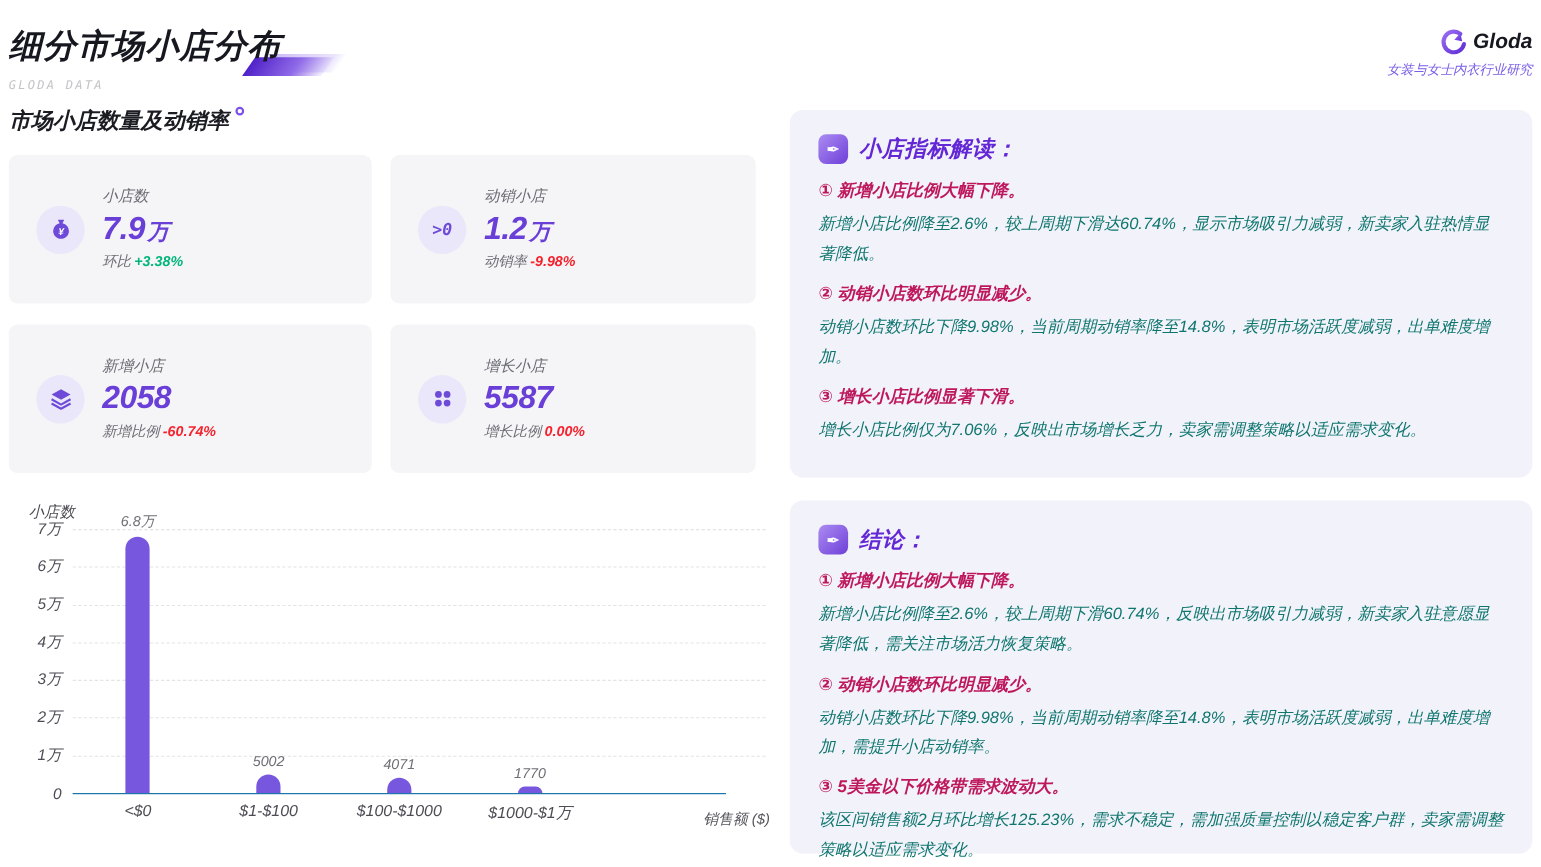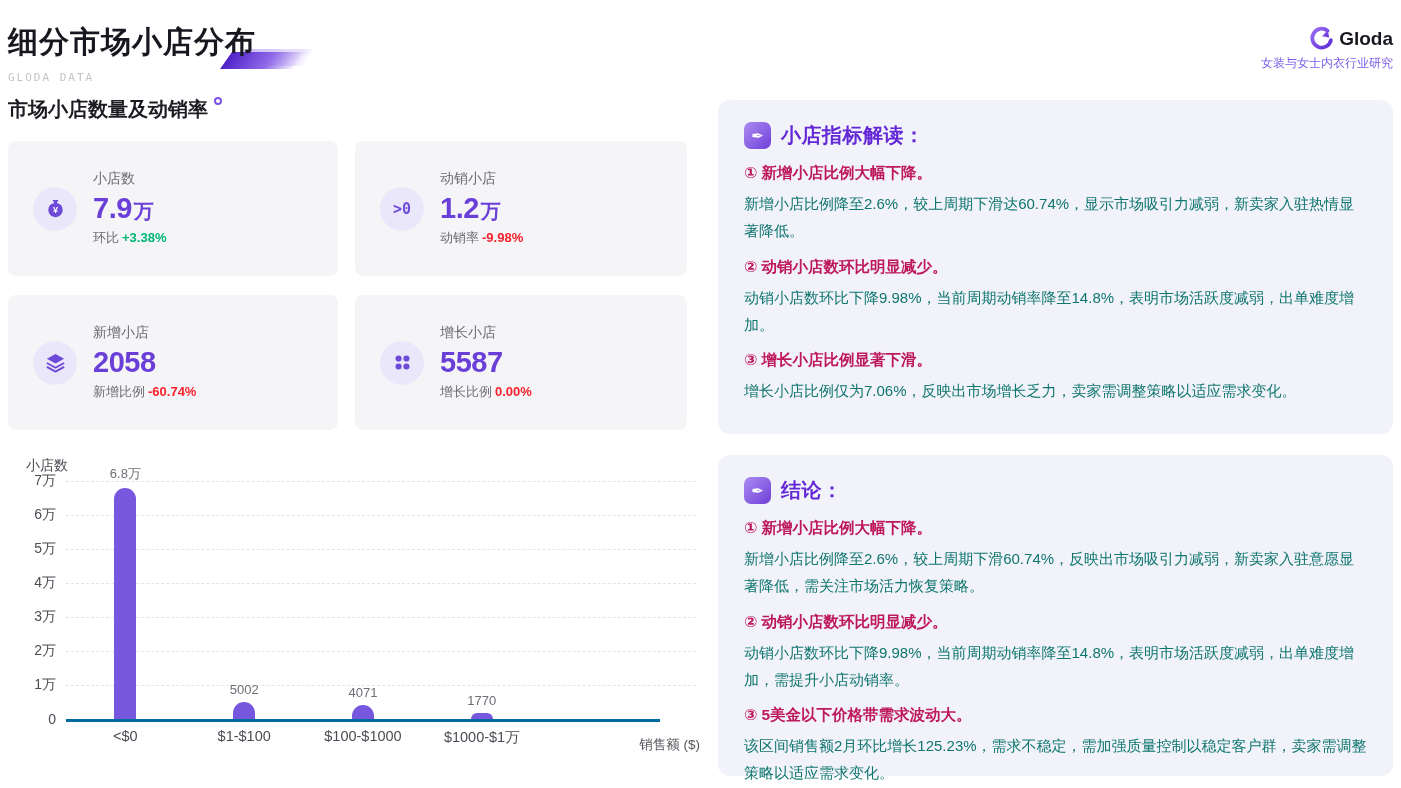--- a/index.html
+++ b/index.html
@@ -1,18 +1,18 @@
 <!DOCTYPE html>
 <html style="--positive: #00b578; --negative: #f5222d; --bar-color: #7857df; --panel-bg: #f2f2fa; --card-bg: #f5f5f7;"><head>
 <meta charset="utf-8">
 <style>
   * { margin:0; padding:0; box-sizing:border-box; }
   html,body { width:1401px; height:788px; overflow:hidden; background:#ffffff;
     font-family:"Liberation Sans","DejaVu Sans",sans-serif; }
-  .page { position:relative; width:1401px; height:788px; }
+  .page { position:relative; width:1401px; height:788px;font-style:italic; }
 
   
   .page-header { position:absolute; left:8px; top:22px; right:8px; }
   .title-row { position:relative; display:inline-block; }
   .page-title { font-size:30px; font-weight:900; color:#17171f; letter-spacing:1px; position:relative; z-index:2; }
   .title-arrow { position:absolute; left:218px; bottom:-6px; width:78px; height:17px; z-index:1; }
   .title-arrow::before { content:""; position:absolute; left:14px; top:-3px; width:70px; height:17px;
     transform:skewX(-35deg); background:linear-gradient(90deg,#b9a3f2,#e4dcfb 85%,rgba(255,255,255,0)); opacity:.75; }
   .title-arrow::after { content:""; position:absolute; left:0; top:0; width:72px; height:17px;
     transform:skewX(-35deg); background:linear-gradient(90deg,#4f22c8,#8f6ae8 60%,rgba(197,176,245,.15)); }
@@ -43,21 +43,21 @@
   .stat-metric { font-size:13px; color:#6b6b74; }
   .stat-metric .m-value { font-weight:800; margin-left:3px; }
   .dir-up .m-value { color:var(--positive,#00b578);text-align:center; }
   .dir-down .m-value, .dir-flat .m-value { color:var(--negative,#f5222d); }
   .gt0 { font-weight:800; color:#6d4bd8; font-size:15px; font-family:"DejaVu Sans Mono",monospace; }
 
   
   .chart-section { margin-top:27px; }
   .chart { position:relative; margin-top:10px; height:305px; width:692px; }
   .y-axis-label { position:absolute; left:18px; top:0; font-size:14px; color:#4c4c54; }
-  .plot { position:absolute; left:58px; right:40px; top:24px; bottom:40px; border-bottom:3px solid #0369a1; }
+  .plot { position:absolute; left:58px; right:40px; top:24px; bottom:40px; border-bottom:1px solid #0369a1; }
   .gridline { position:absolute; left:0; right:-36px; border-top:1px dashed #e4e4e8; }
   .ytick { position:absolute; right:calc(100% + 10px); transform:translateY(-50%); font-size:14px; color:#4c4c54; white-space:nowrap; }
   .bar-col { position:absolute; top:0; bottom:0; }
   .bar { position:absolute; bottom:0; left:50%; transform:translateX(-50%); width:22px;
     background:var(--bar-color,#7857df); border-radius:12px 12px 0 0; }
   .bar-value { position:absolute; left:50%; transform:translateX(-50%); font-size:13px; color:#6e6e76; white-space:nowrap; }
   .x-label { position:absolute; top:calc(100% + 9px); left:50%; transform:translateX(-50%); font-size:14.5px; color:#4c4c54; white-space:nowrap; }
   .x-axis-title { position:absolute; right:0; bottom:8px; font-size:13.5px; color:#55555c; white-space:nowrap; }
 
   

